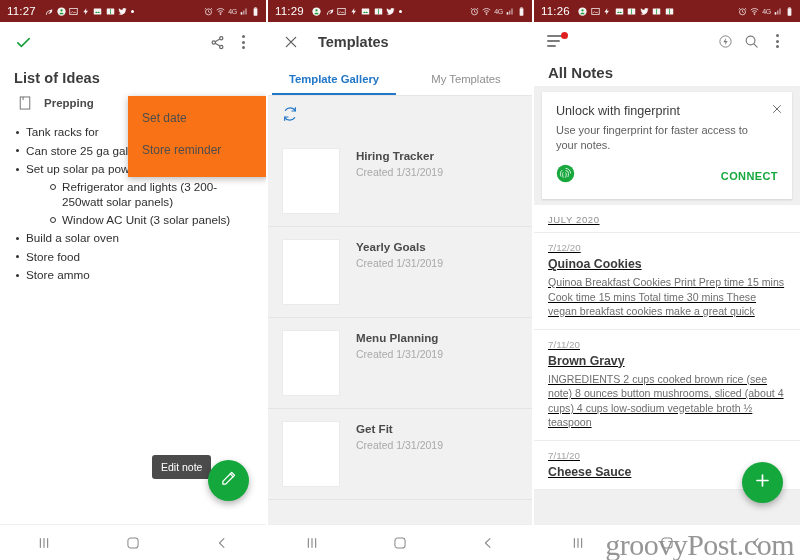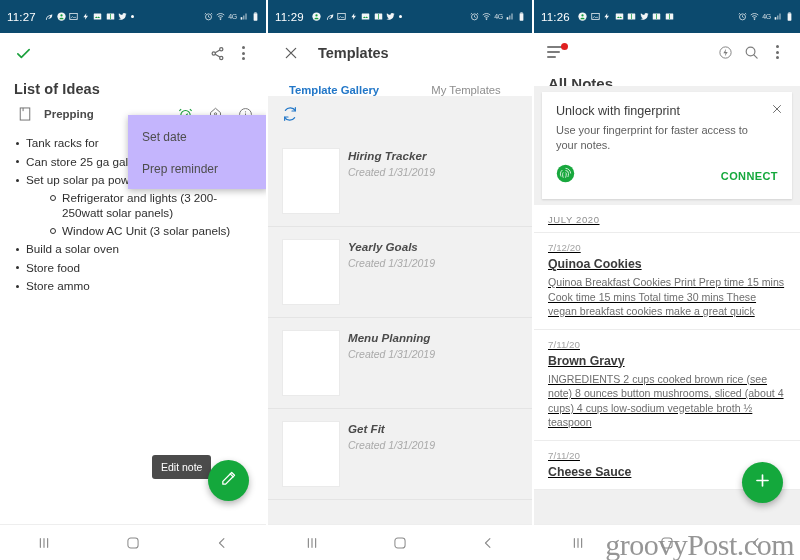--- a/index.html
+++ b/index.html
@@ -11,21 +11,21 @@
   }
   .stage { position: relative; width: 800px; height: 560px; background:#fff; display:flex; }
 
   .panel { position: relative; height: 560px; background:#fff; overflow:hidden; }
   .panel1 { width: 268px; border-right: 2px solid #ffffff; }
   .panel2 { width: 266px; border-right: 2px solid #ffffff; }
   .panel3 { width: 266px; }
 
   
   .statusbar {
-    height: 33px; background: #0c4a6e; color:#fff;
+    height: 22px; background: #7f1d1d; color:#fff;
     display:flex; align-items:center; padding: 0 7px;
     font-size: 11px; letter-spacing: .2px;
   }
   .sb-time { font-size: 11.5px; font-weight: 500; margin-right: 5px; }
   .sb-left { display:flex; align-items:center; gap:3.5px; flex: 1; }
   .sb-right { display:flex; align-items:center; gap:3px; }
   .sb-ic { display:inline-block; opacity:.95; }
   .sb-ic svg { display:block; }
   .sb-dot { width:3px;height:3px;border-radius:50%;background:#fff; display:inline-block; }
   .sb-txt { font-size: 7px; opacity:.8; letter-spacing:-.3px;}
@@ -59,23 +59,23 @@
     position:relative; padding-left: 14px; margin-bottom: 2px;
     font-size: 11.7px; color:#2f2f2f; line-height: 15.5px;
   }
   ul.sub > li::before {
     content:""; position:absolute; left:2px; top:5.5px;
     width:4px;height:4px;border-radius:50%;border:1px solid #2f2f2f; background:transparent;
   }
   .indent { margin-left: 22px; }
 
   .popmenu {
-    position:absolute; left:128px; top:115px; width:140px;
-    background:#c4b5fd; box-shadow: 0 2px 7px rgba(0,0,0,.28);
-    padding: 6px 0 4px 0; z-index: 30;
+    position:absolute; left:128px; top:96px; width:140px;
+    background:#f97316; box-shadow: 0 2px 7px rgba(0,0,0,.28);
+    padding: 6px 0 11px 0; z-index: 30;
   }
   .popmenu .item {
     font-size: 12px; color:#4d4d4d; padding: 9px 14px; cursor:pointer;
     line-height: 14px;
   }
 
   .tooltip {
     position:absolute; left:152px; top:455px;
     background:#4b4b4b; color:#fff; font-size:10.5px;
     padding: 6px 9px; border-radius: 3px; z-index: 25; white-space:nowrap;
@@ -109,21 +109,21 @@
   .tab.active::after {
     content:""; position:absolute; left:4px; right:4px; bottom:0; height:2.5px; background:#2277c8;
   }
   .p2-scroll { position:absolute; top: 96px; bottom:36px; left:0; right:0; background:#f1f1f1; overflow:hidden; }
   .searchwrap { display:flex; align-items:center; padding: 10px 10px 10px 14px; gap:10px; background:#f1f1f1;}
   .searchbox {
     flex:1; height:29px; background:#ededed; border:1px solid #e2e2e2; border-radius:2px;
     display:flex; align-items:center; padding: 0 9px; gap: 7px;
   }
   .searchbox .ph { font-size:11px; color:#a6a6a6; }
-  .tmpl-row { display:flex; padding: 12px 14px 12px 14px; gap:8px; border-bottom:1px solid #e4e4e4;font-style:italic; }
+  .tmpl-row { display:flex; padding: 12px 14px 12px 14px; gap:16px; border-bottom:1px solid #e4e4e4; }
   .thumb { width:58px;height:66px;background:#fff; border:1px solid #eaeaea; flex:none;}
   .tmpl-name { font-size:11.6px; font-weight:700; color:#4a4a4a; margin-top:1px;}
   .tmpl-date { font-size:10.5px; color:#a9a9a9; margin-top:4px;}
 
   
   .p3-appbar { height:38px; display:flex; align-items:center; padding: 0 10px; background:#fff; }
   .hamb { position:relative; width:20px; height:14px; }
   .hamb i { position:absolute; left:0; height:2.2px; background:#7d7d7d; border-radius:1px; display:block;}
   .hamb i:nth-child(1){ top:1px; width:17px;}
   .hamb i:nth-child(2){ top:6px; width:13px;}
@@ -310,21 +310,21 @@
           </ul>
         </li>
         <li>Build a solar oven</li>
         <li>Store food</li>
         <li>Store ammo</li>
       </ul>
     </div>
 
     <div class="popmenu">
       <div class="item">Set date</div>
-      <div class="item">Prep reminder</div>
+      <div class="item">Store reminder</div>
     </div>
 
     <div class="tooltip">Edit note</div>
 
     <div class="fab fab-green fab1">
       <span>
         <svg width="17" height="17" viewBox="0 0 24 24" fill="none" stroke="#fff" stroke-width="1.8" stroke-linecap="round" stroke-linejoin="round">
             <path d="M16.5 3.5l4 4L8 20H4v-4z"></path>
             <path d="M14.5 5.5l4 4"></path>
           </svg>

